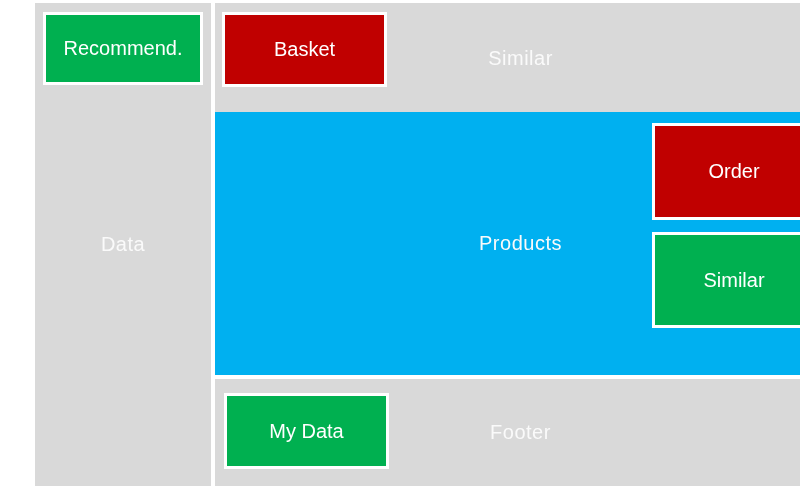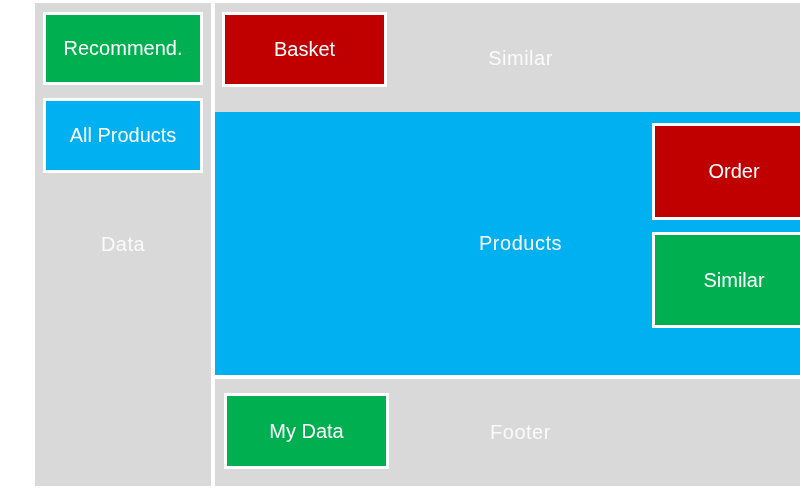--- a/index.html
+++ b/index.html
@@ -47,23 +47,20 @@
 </style>
 </head>
 <body>
 
 <div class="canvas">
 
   <div class="panel sidebar">
     <div class="btn btn-green btn-recommend">
       <span>Recommend.</span>
     </div>
-    <div class="btn btn-blue btn-allproducts">
-      <span>All Products</span>
-    </div>
     <span class="panel-label">Data</span>
   </div>
 
   <div class="panel headerbar">
     <div class="btn btn-red btn-basket">
       <span>Basket</span>
     </div>
     <span class="panel-label">Similar</span>
   </div>
 

